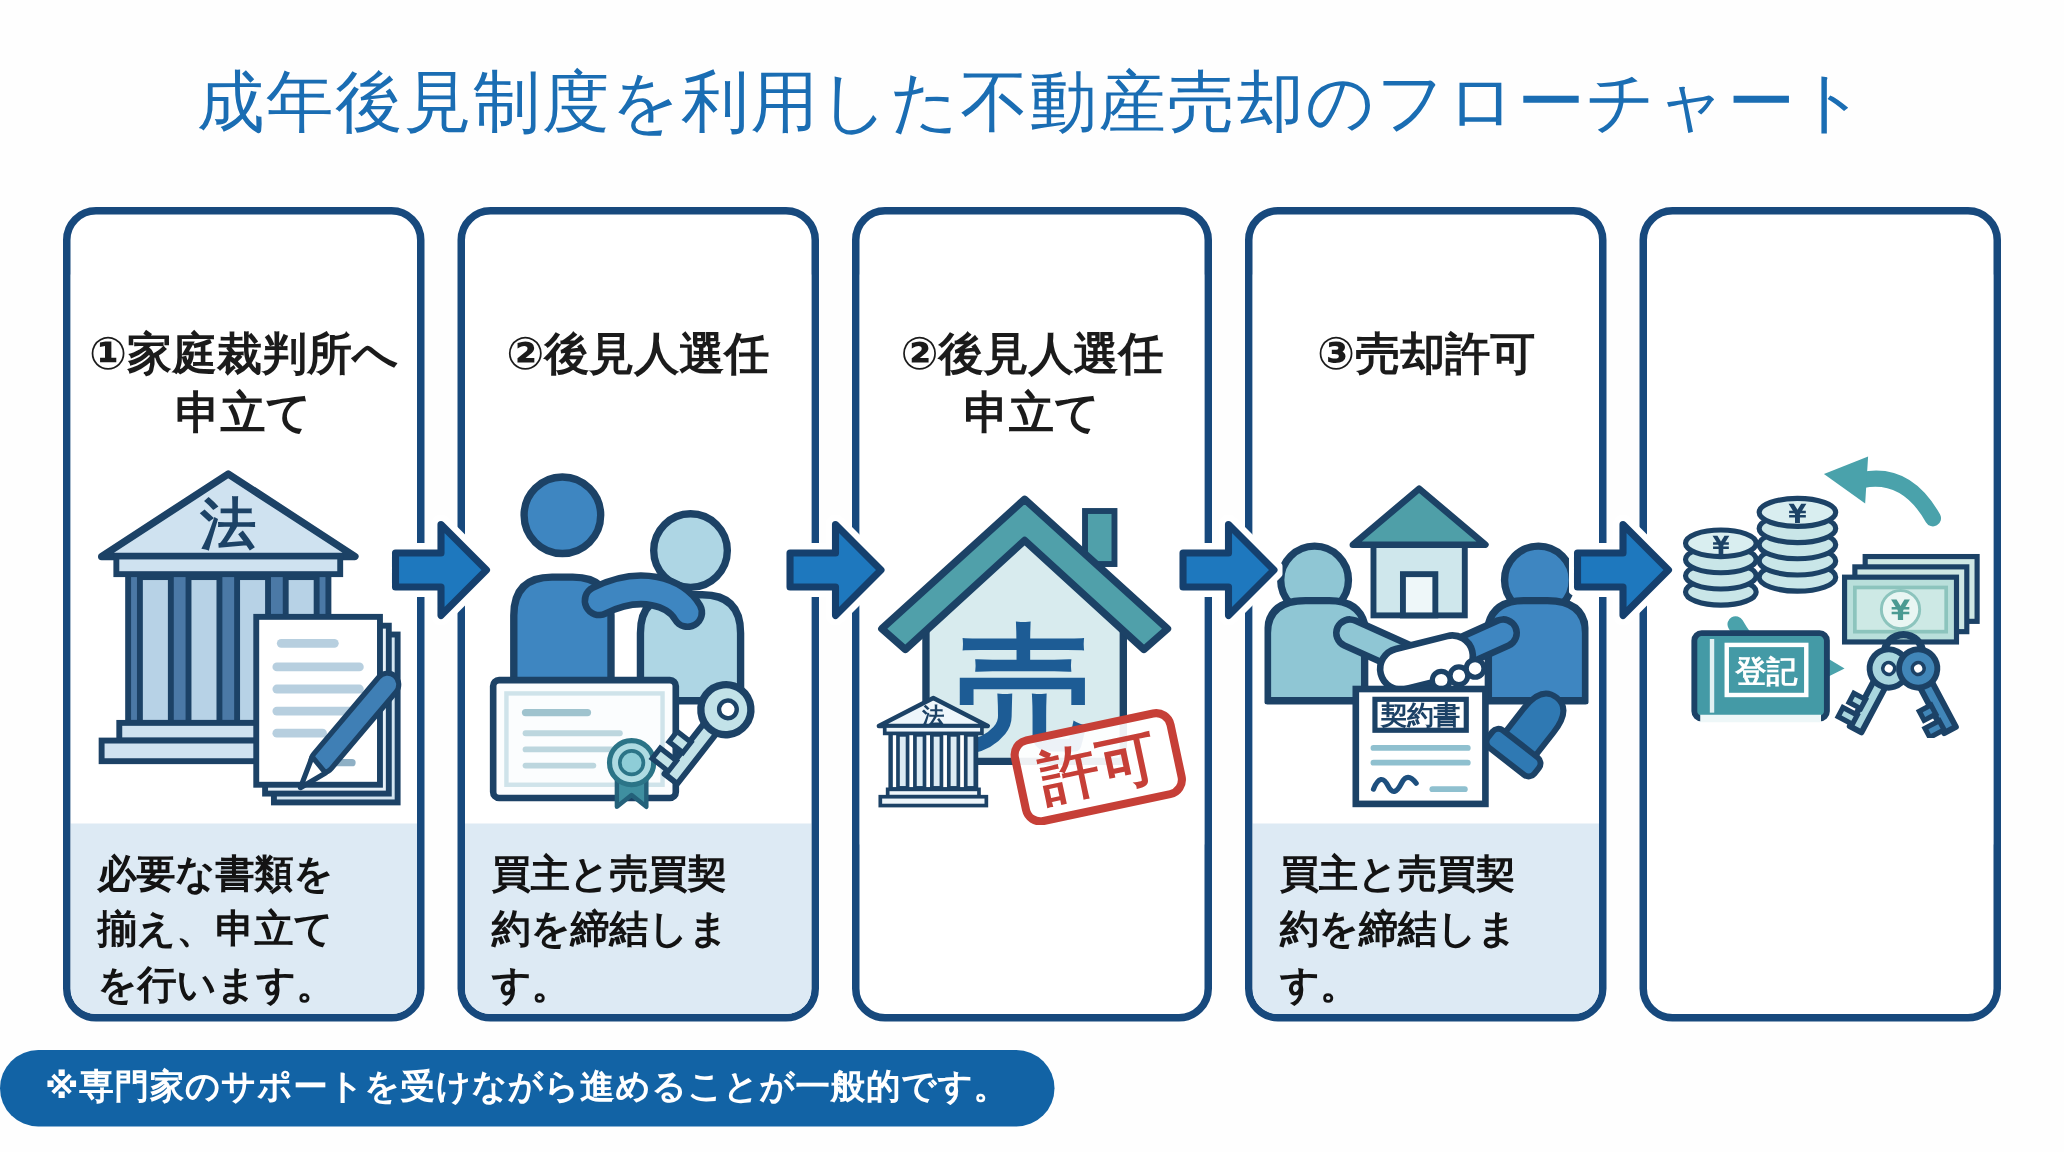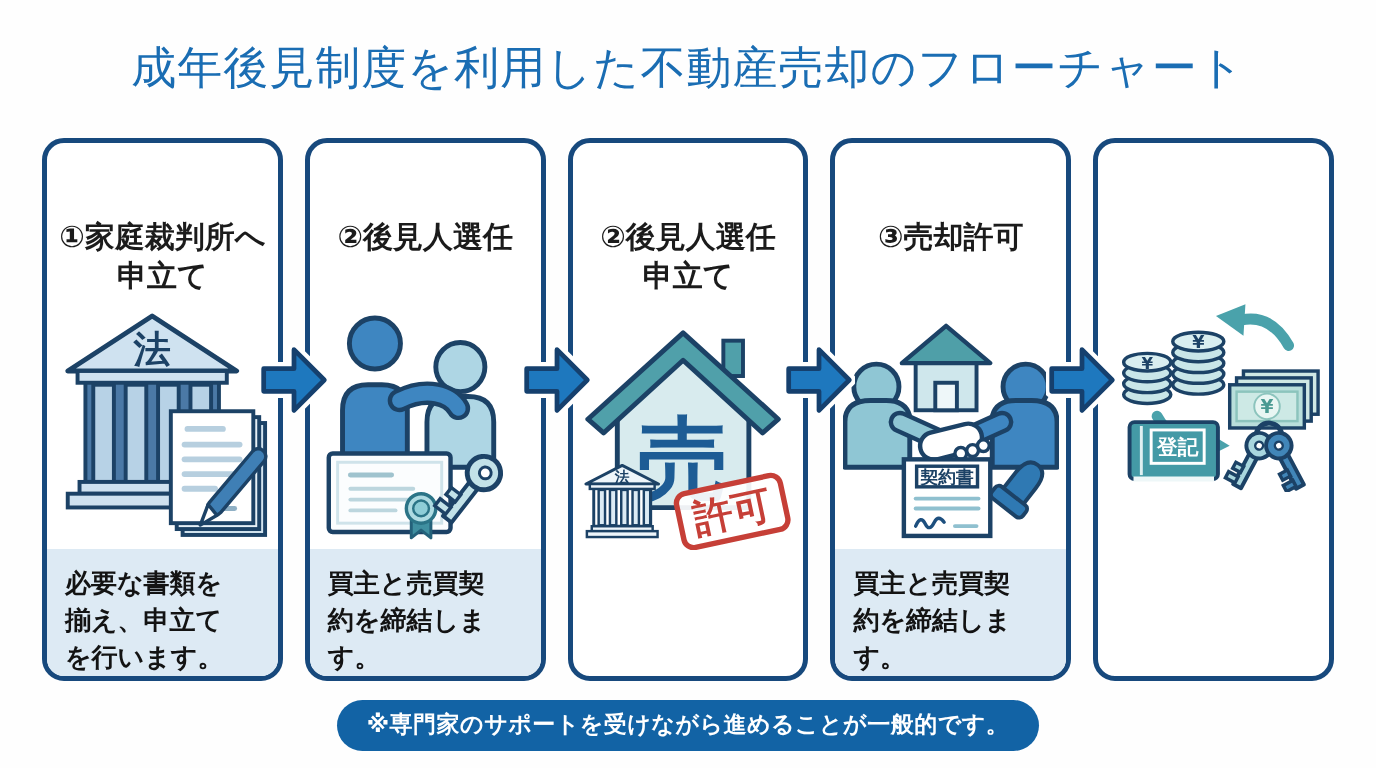--- a/index.html
+++ b/index.html
@@ -30,21 +30,21 @@
   .card-desc {
     flex:1; background:#ddeaf4; padding:16px 32px 0 18px;
     font-size:26px; font-weight:bold; color:#131313; line-height:1.42;
     text-align:left;
   }
 
   .flow-arrow { position:absolute; top:202px; width:72px; height:80px; }
   .flow-arrow.a1 { left:216px; } .flow-arrow.a2 { left:479px; }
   .flow-arrow.a3 { left:741px; } .flow-arrow.a4 { left:1004px; }
 
-  .footnote-wrap { text-align:center; margin-top:19px; }
+  .footnote-wrap { margin-top:19px; }
   .footnote {
     display:inline-block; background:#1263a5; color:#ffffff;
     font-size:23px; font-weight:bold; padding:9px 30px 11px; border-radius:26px;
     letter-spacing:0.5px;
   }
   svg text { font-family:"DejaVu Sans","Liberation Sans",sans-serif; }
 </style>
 </head>
 <body>
 

